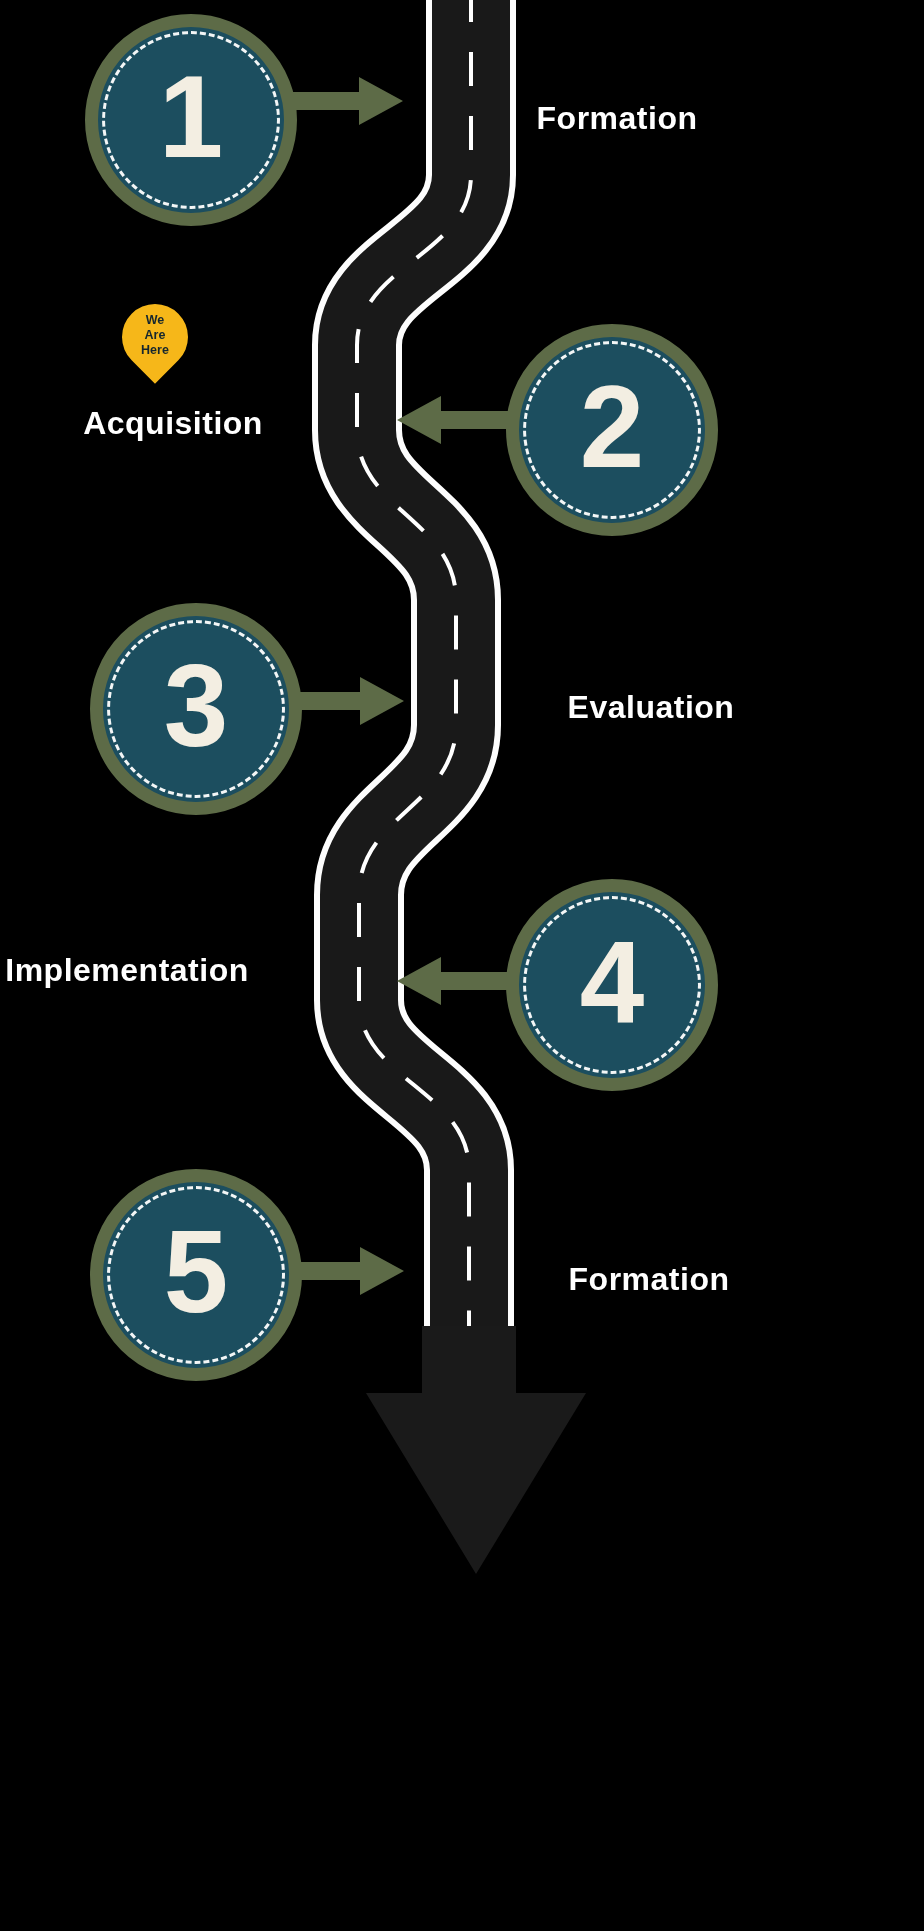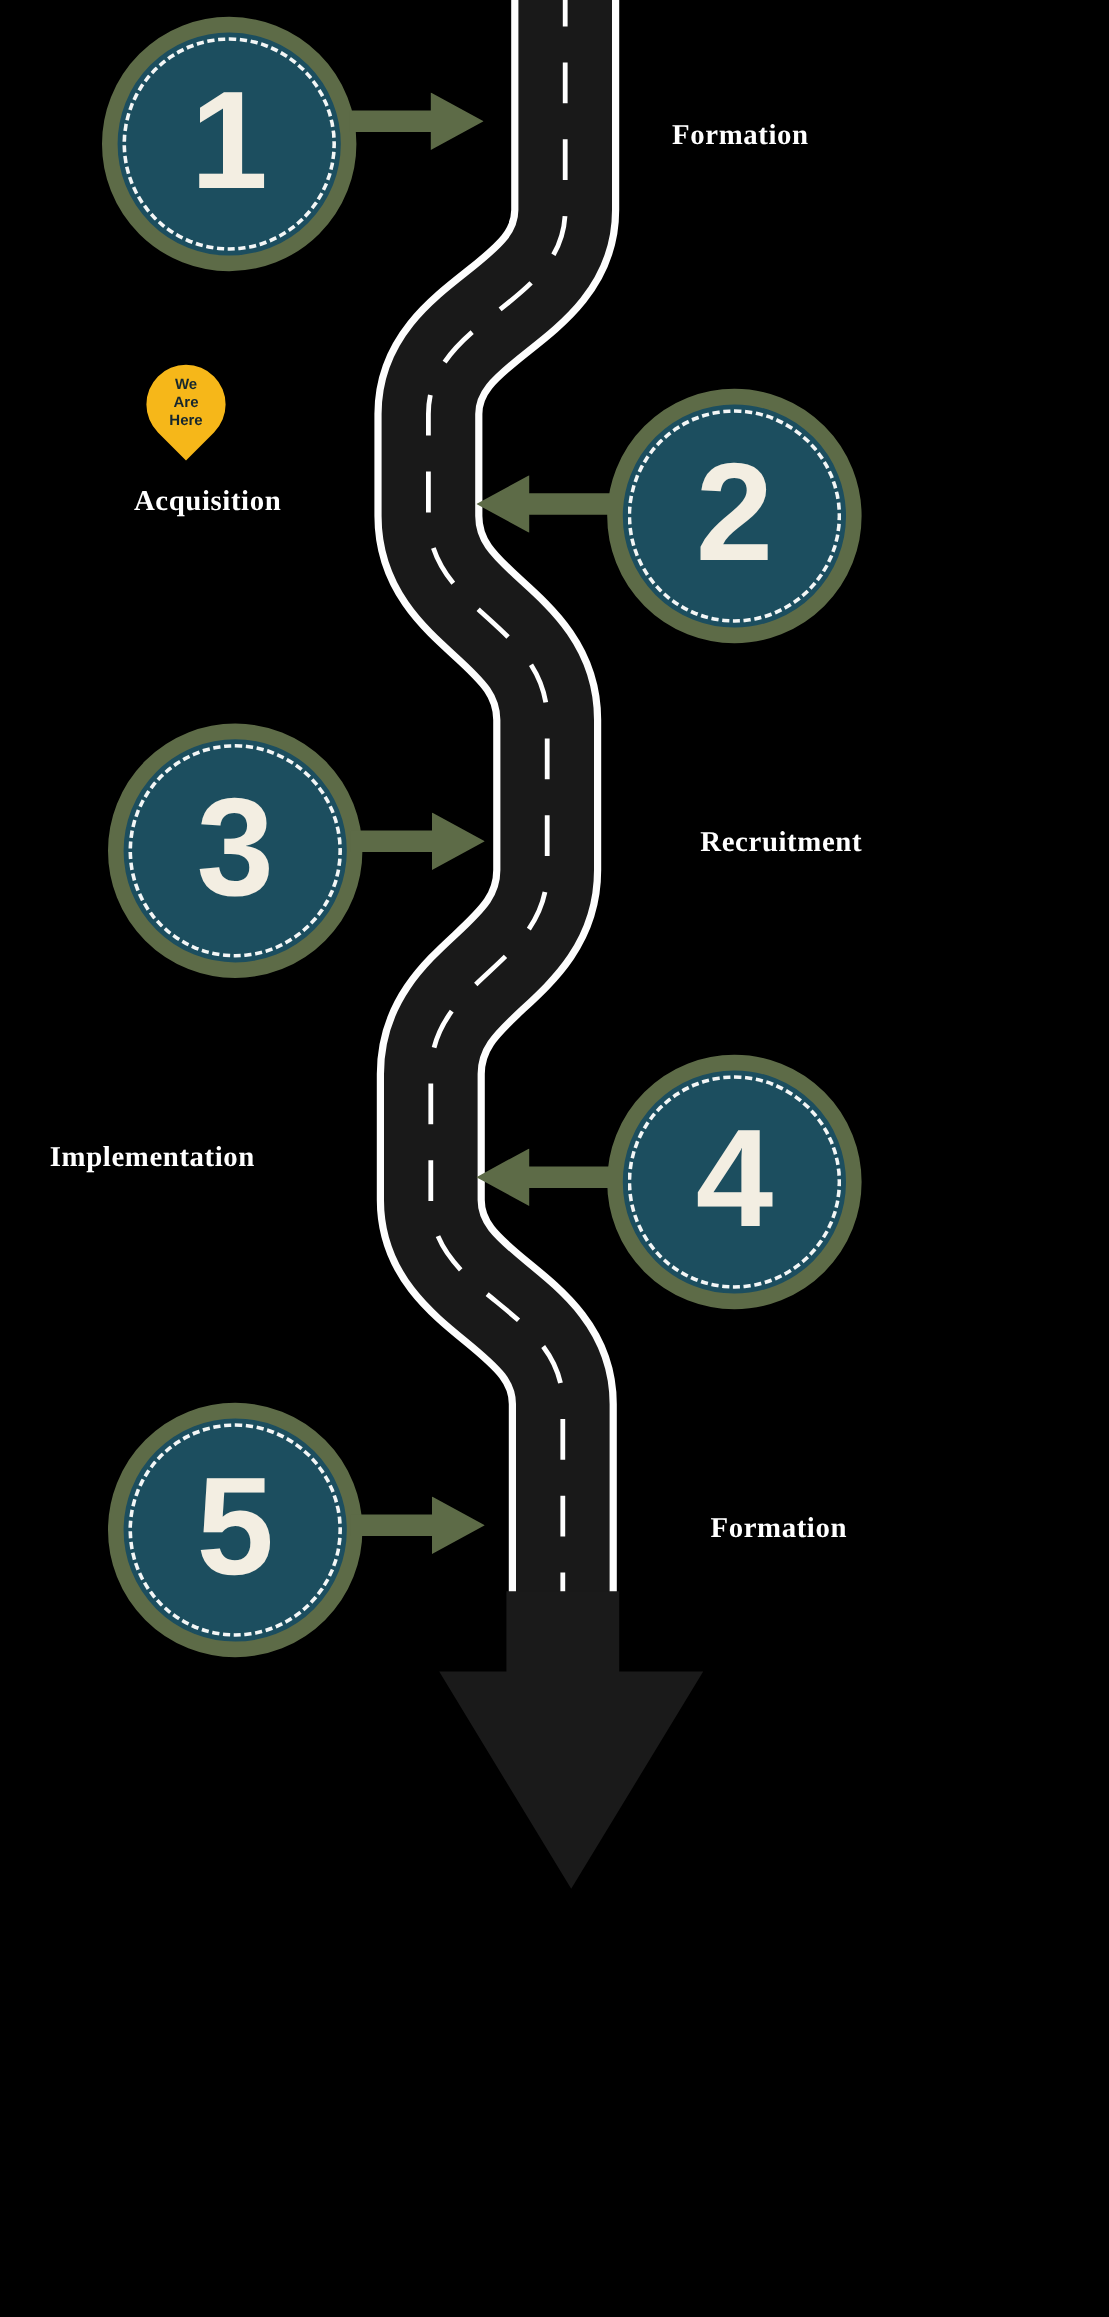--- a/index.html
+++ b/index.html
@@ -54,25 +54,24 @@
   .a2 { left: 397px; top: 396px; }
   .a3 { left: 292px; top: 677px; }
   .a4 { left: 397px; top: 957px; }
   .a5 { left: 292px; top: 1247px; }
 
   
   .stage-label {
     position: absolute;
     transform: translateX(-50%);
     color: #ffffff;
-    font-size: 24px;
+    font-size: 32px;
     font-weight: 700;
     letter-spacing: 0.5px;
     white-space: nowrap;
-    font-family: Liberation Serif, serif;
   }
   .l1 { left: 617px; top: 100px; }
   .l2 { left: 173px; top: 405px; }
   .l3 { left: 651px; top: 689px; }
   .l4 { left: 127px; top: 952px; }
   .l5 { left: 649px; top: 1261px; }
 
   
   .pin {
     position: absolute;
@@ -149,21 +148,21 @@
   </svg>
   <div class="stage-label l2">Acquisition</div>
 
   <div class="circle c3">
     <div class="dash-ring"></div>
     <div class="num">3</div>
   </div>
   <svg class="arrow a3" width="112" height="48" viewBox="0 0 112 48">
     <polygon points="0,15 68,15 68,0 112,24 68,48 68,33 0,33" fill="#5d6b47"></polygon>
   </svg>
-  <div class="stage-label l3">Recruitment</div>
+  <div class="stage-label l3">Evaluation</div>
 
   <div class="circle c4">
     <div class="dash-ring"></div>
     <div class="num">4</div>
   </div>
   <svg class="arrow a4" width="112" height="48" viewBox="0 0 112 48">
     <polygon points="112,15 44,15 44,0 0,24 44,48 44,33 112,33" fill="#5d6b47"></polygon>
   </svg>
   <div class="stage-label l4">Implementation</div>
 

